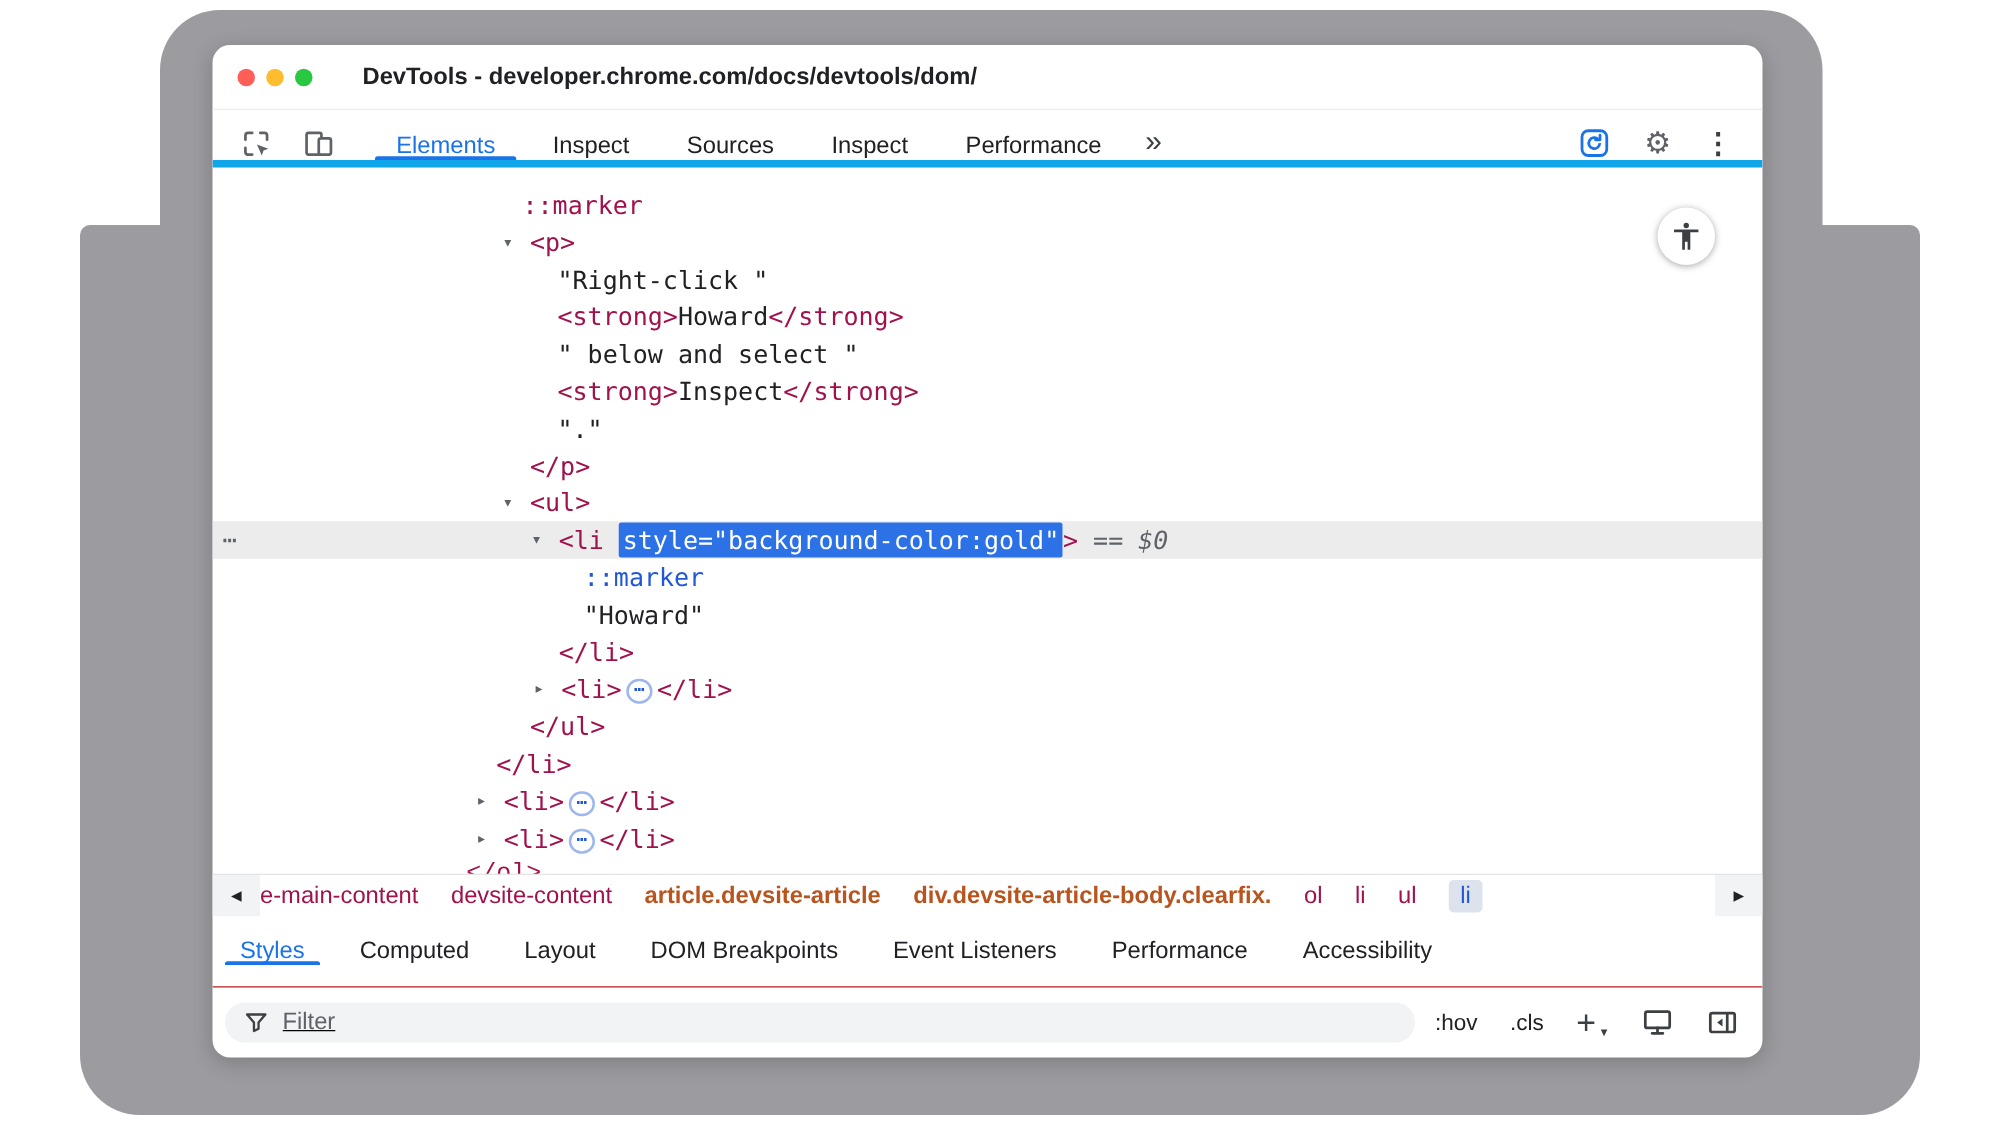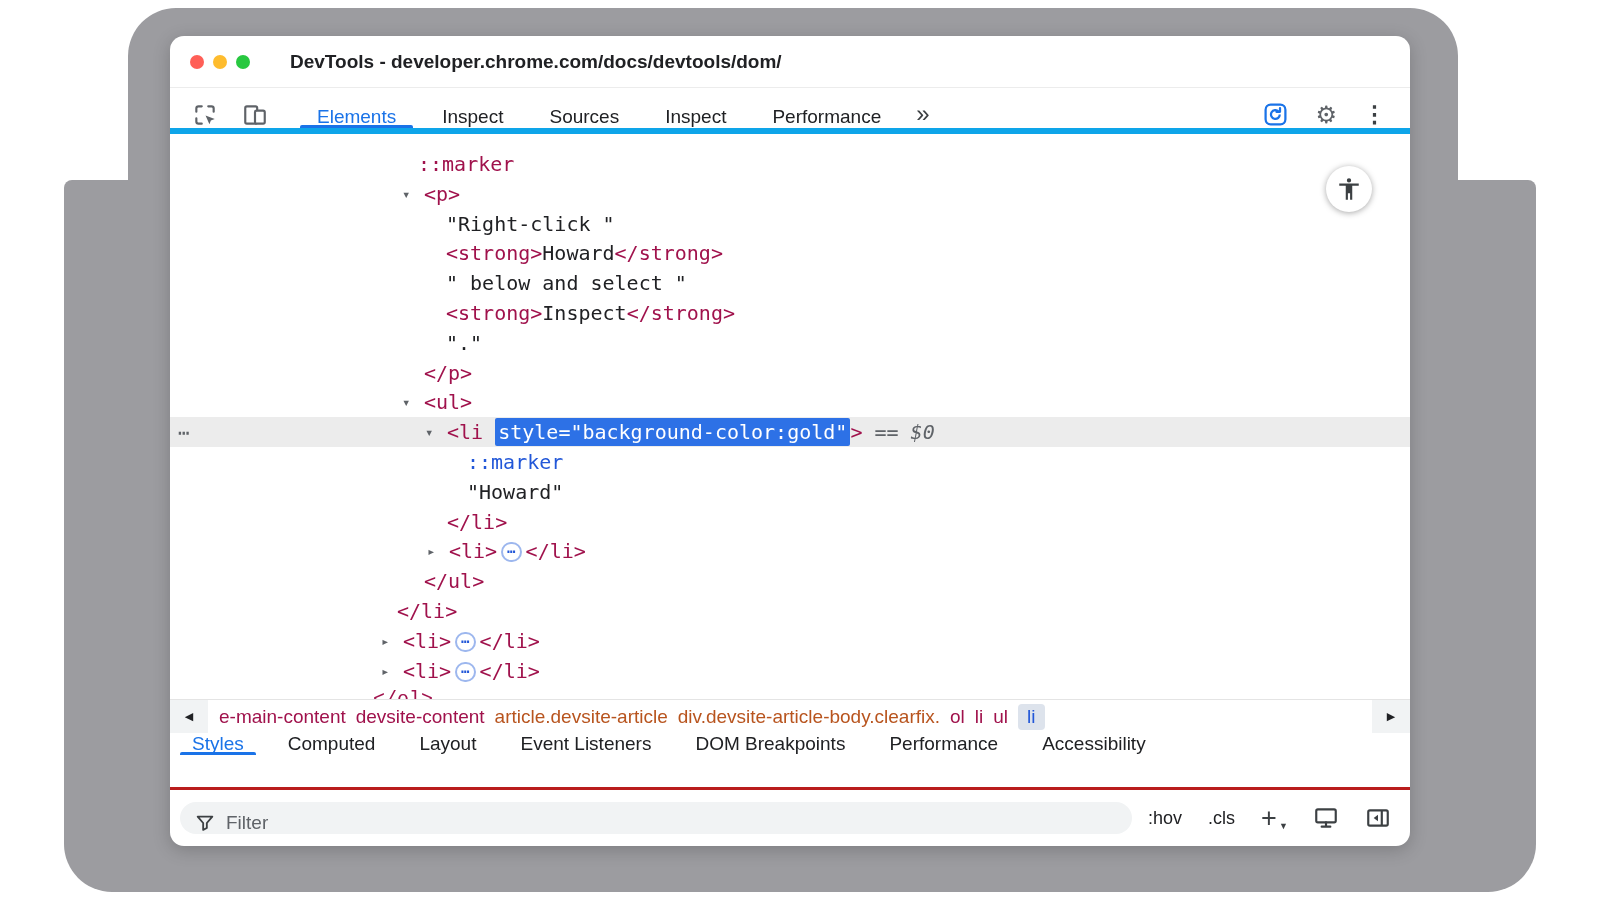--- a/index.html
+++ b/index.html
@@ -59,39 +59,39 @@
 
   .a11y-fab { position:absolute; right:38px; top:32px; width:46px; height:46px;
     border-radius:50%; background:#fff; box-shadow:0 1px 6px rgba(0,0,0,.35);
     display:flex; align-items:center; justify-content:center; }
 
   
   .crumbs { height:34px; flex:0 0 34px; border-top:1px solid #e4e4e4;
     display:flex; align-items:stretch; font-size:19px; }
   .crumb-btn { width:38px; background:#f1f3f4; display:flex; align-items:center;
     justify-content:center; font-size:11px; color:#202124; flex:0 0 38px; }
-  .crumb-list { display:flex; align-items:center; gap:10px; padding:0 11px;
+  .crumb-list { display:flex; align-items:center; gap:26px; padding:0 0;
     flex:1; overflow:hidden; white-space:nowrap; }
   .crumb.tag { color:#a0124c; }
-  .crumb.cls { color:#b8541e; }
+  .crumb.cls { color:#b8541e;font-weight:bold; }
   .crumb.selected { color:#2257d8; background:#dde3ec; border-radius:4px; padding:2px 9px; }
 
   
-  .panel-tabs { height:57px; flex:0 0 57px; border-bottom:3px solid #b91c1c;
-    display:flex; align-items:flex-start; }
+  .panel-tabs { height:57px; flex:0 0 57px; border-bottom:1px solid #b91c1c;
+    display:flex; align-items:center; }
   .ptab { display:flex; align-items:center; padding:0 22px; font-size:19px;
     color:#202124; position:relative; white-space:nowrap; }
   .ptab.selected { color:#1a73e8; }
   .ptab.selected::after { content:""; position:absolute; left:10px; right:10px; bottom:0;
     height:3px; background:#1a73e8; border-radius:2px 2px 0 0; }
 
   
   .filterbar { flex:1; display:flex; align-items:center; padding:0 20px 0 10px; }
   .filter-pill { width:952px; height:32px; background:#f1f3f4; border-radius:16px;
-    display:flex; align-items:flex-end; padding:0 14px; gap:10px; flex:0 0 952px; }
+    display:flex; align-items:center; padding:0 14px; gap:10px; flex:0 0 952px;text-decoration:underline; }
   .filter-input { border:none; background:transparent; outline:none; flex:1;
     font-size:19px; color:#202124; font-family:"Liberation Sans", sans-serif; }
   .filter-input::placeholder { color:#5f6368; opacity:1; }
   .fb-right { display:flex; align-items:center; gap:26px; margin-left:16px; }
   .fb-label { font-size:18px; color:#202124; }
   .plus-wrap { font-size:27px; color:#3c4043; position:relative; padding-right:10px; line-height:1; }
   .plus-caret { position:absolute; font-size:9px; bottom:1px; right:-1px; color:#3c4043; }
 </style>
 </head>
 <body>
@@ -182,22 +182,22 @@
           <span class="crumb tag">ul</span>
           <span class="crumb selected">li</span>
         </div>
       <div class="crumb-btn">▶</div>
     </div>
 
     <div class="panel-tabs">
         <div class="ptab selected">Styles</div>
         <div class="ptab">Computed</div>
         <div class="ptab">Layout</div>
+        <div class="ptab">DOM Breakpoints</div>
         <div class="ptab">Event Listeners</div>
-        <div class="ptab">DOM Breakpoints</div>
         <div class="ptab">Performance</div>
         <div class="ptab">Accessibility</div>
       </div>
 
     <div class="filterbar">
       <div class="filter-pill">
         <svg width="22" height="22" viewBox="0 0 24 24">
           <path d="M4 5h16l-6 7v5.5l-4 2V12L4 5z" fill="none" stroke="#3c4043" stroke-width="2" stroke-linejoin="round"></path>
         </svg>
         <input class="filter-input" type="text" placeholder="Filter" style="">

